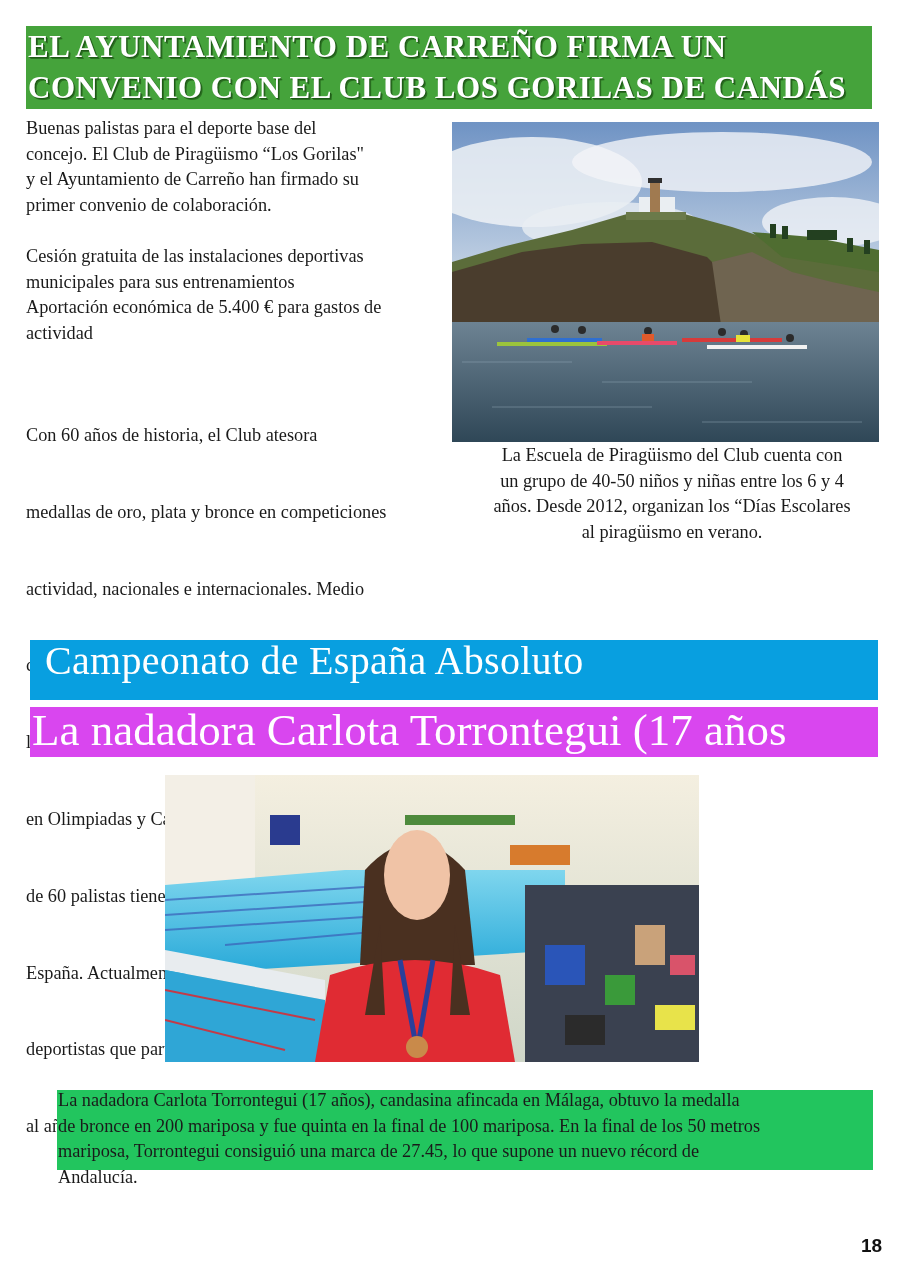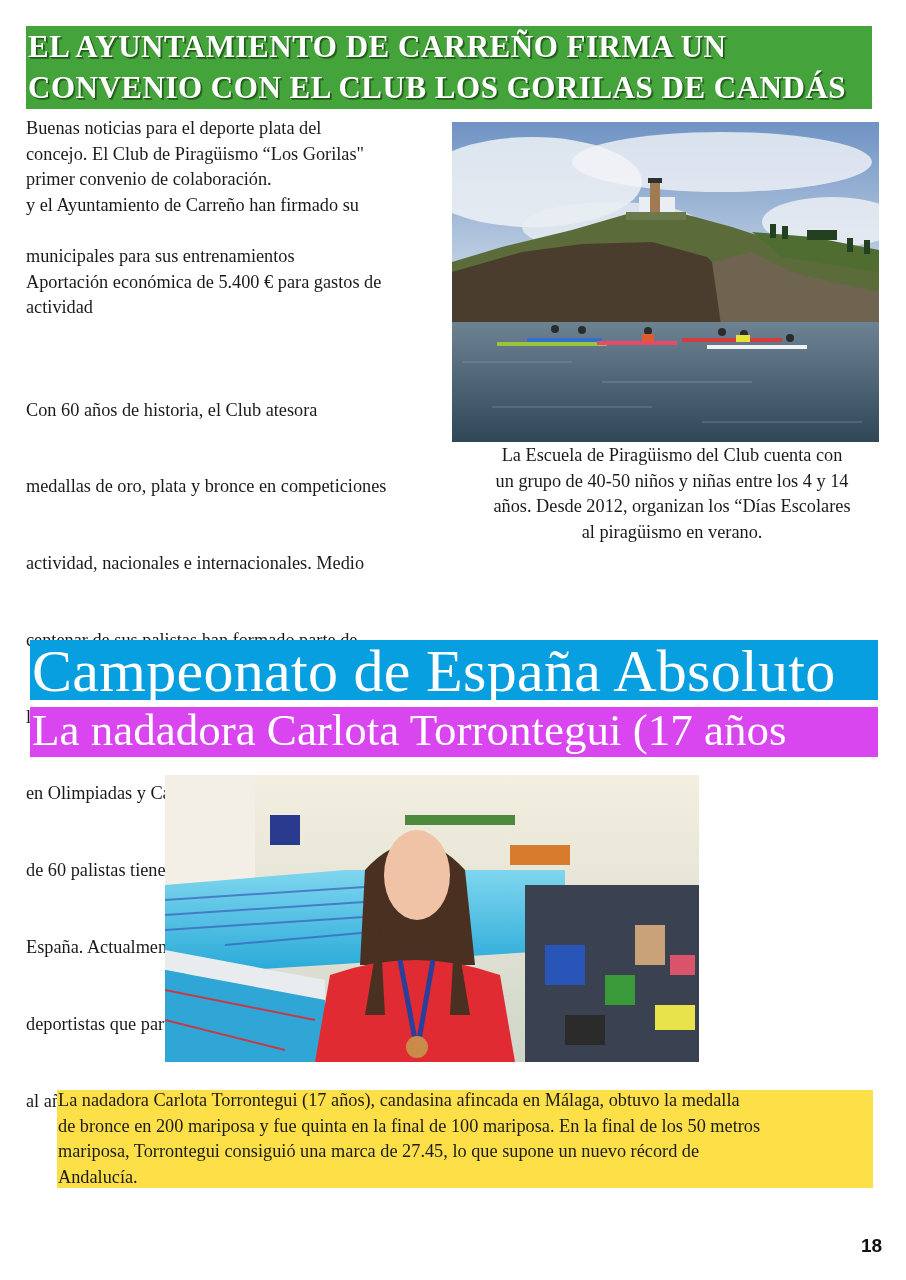--- a/index.html
+++ b/index.html
@@ -23,50 +23,51 @@
 
   
   .photo1 { left:452px; top:122px; width:427px; height:320px; overflow:hidden; background:#bcd0e4; }
   .caption1 { left:462px; top:443px; width:420px; font-family:"Liberation Serif",serif; font-size:18.3px; line-height:25.6px;text-align:center; }
   .caption1 .ln { display:block; white-space:nowrap; }
 
   
   .blue1 { left:30px; top:640px; width:848px; height:60px; background:#089fe0; }
   .blue2 { left:30px; top:707px; width:848px; height:50px; background:#d946ef; }
   .blue-text { position:absolute; left:2px; color:#fff; font-family:"Liberation Serif",serif; white-space:nowrap; }
-  .blue1 .blue-text { top:-3px; font-size:60px; letter-spacing:0.3px; }
+  .blue1 .blue-text { top:-3px; font-size:40px; letter-spacing:0.3px;margin-left:13px; }
   .blue2 .blue-text { top:-3px; font-size:45px; }
 
   
   .photo2 { left:165px; top:775px; width:534px; height:287px; overflow:hidden; background:#5fc7e6; }
 
   
-  .yellow { left:57px; top:1090px; width:816px; height:98px; background:#fde047; }
+  .yellow { left:57px; top:1090px; width:816px; height:80px; background:#22c55e; }
   .yellow .txt { position:absolute; left:1px; top:-2px; font-family:"Liberation Serif",serif; font-size:18.3px; line-height:25.5px; color:#1a1a1a; }
   .yellow .ln { display:block; white-space:nowrap; }
 
   .page-num { left:861px; top:1235px; font-family:"Liberation Sans",sans-serif; font-size:19px; color:#111;font-weight:bold; }
 </style>
 </head>
 <body>
 
 <div class="abs green-banner">
   <div class="line l1">El Ayuntamiento de Carreño firma un</div>
   <div class="line l2">convenio con el Club Los Gorilas de Candás</div>
 </div>
 
 <div class="abs col-left">
   <p>
-    <span class="ln">Buenas noticias para el deporte plata del</span>
+    <span class="ln">Buenas palistas para el deporte base del</span>
     <span class="ln">concejo. El Club de Piragüismo “Los Gorilas"</span>
+    <span class="ln">y el Ayuntamiento de Carreño han firmado su</span>
     <span class="ln">primer convenio de colaboración.</span>
-    <span class="ln">y el Ayuntamiento de Carreño han firmado su</span>
   </p>
   <div class="gap"></div>
   <p>
+    <span class="ln">Cesión gratuita de las instalaciones deportivas</span>
     <span class="ln">municipales para sus entrenamientos</span>
     <span class="ln">Aportación económica de 5.400 € para gastos de</span>
     <span class="ln">actividad</span>
   </p>
   <div class="gap"></div>
   <p style="white-space:pre;">
     <span class="ln"> Con 60 años de historia, el Club atesora</span>
     <span class="ln">medallas de oro, plata y bronce en competiciones</span>
     <span class="ln">actividad, nacionales e internacionales. Medio</span>
     <span class="ln">centenar de sus palistas han formado parte de</span>
@@ -137,21 +138,21 @@
         <circle cx="292" cy="212" r="4"></circle>
         <circle cx="338" cy="216" r="4"></circle>
     </g>
     <rect x="284" y="213" width="14" height="7" fill="#e6e23a"></rect>
     <rect x="190" y="212" width="12" height="7" fill="#e05a2b"></rect>
   </svg>
 </div>
 
 <div class="abs caption1">
   <span class="ln">La Escuela de Piragüismo del Club cuenta con</span>
-  <span class="ln">un grupo de 40-50 niños y niñas entre los 4 y 14</span>
+  <span class="ln">un grupo de 40-50 niños y niñas entre los 6 y 4</span>
   <span class="ln">años. Desde 2012, organizan los “Días Escolares</span>
   <span class="ln">al piragüismo en verano.</span>
 </div>
 
 <div class="abs blue1">
   <div class="blue-text">Campeonato de España Absoluto</div>
 </div>
 <div class="abs blue2">
   <div class="blue-text">La nadadora Carlota Torrontegui (17 años</div>
 </div>

